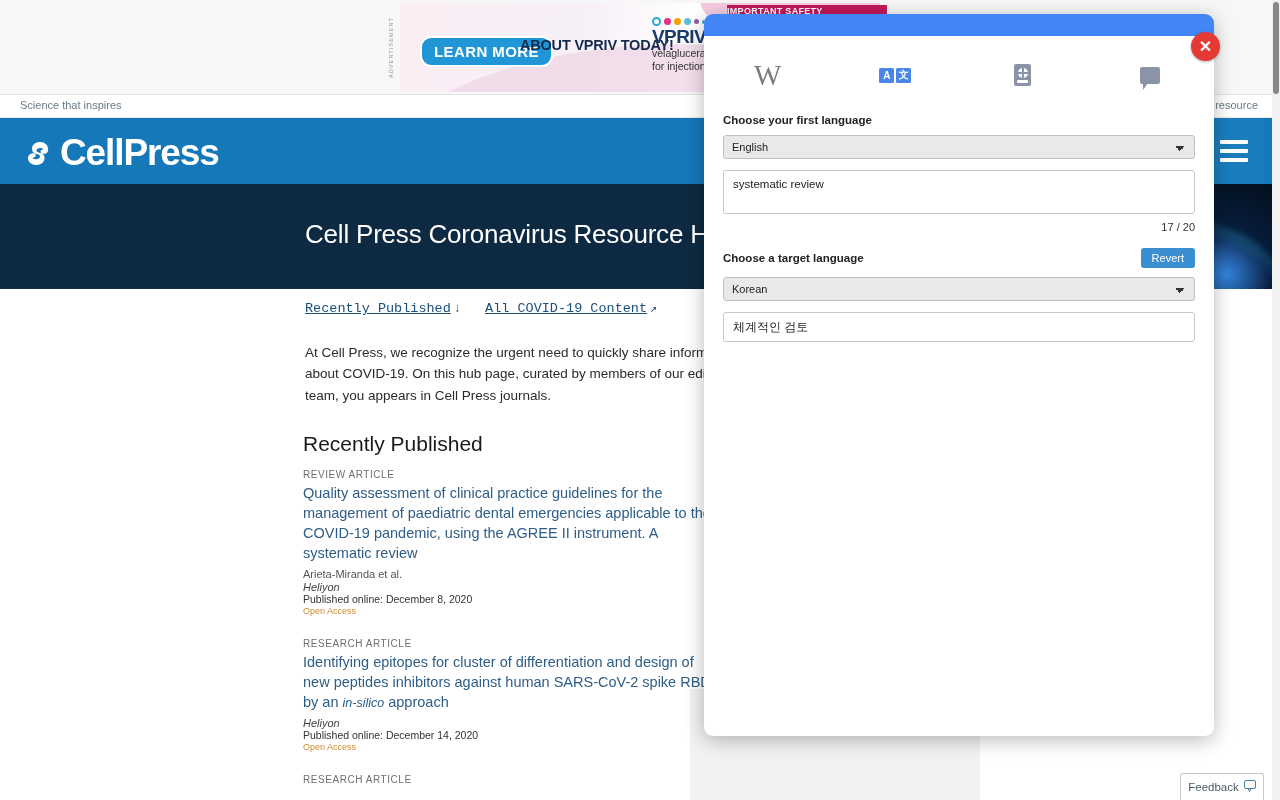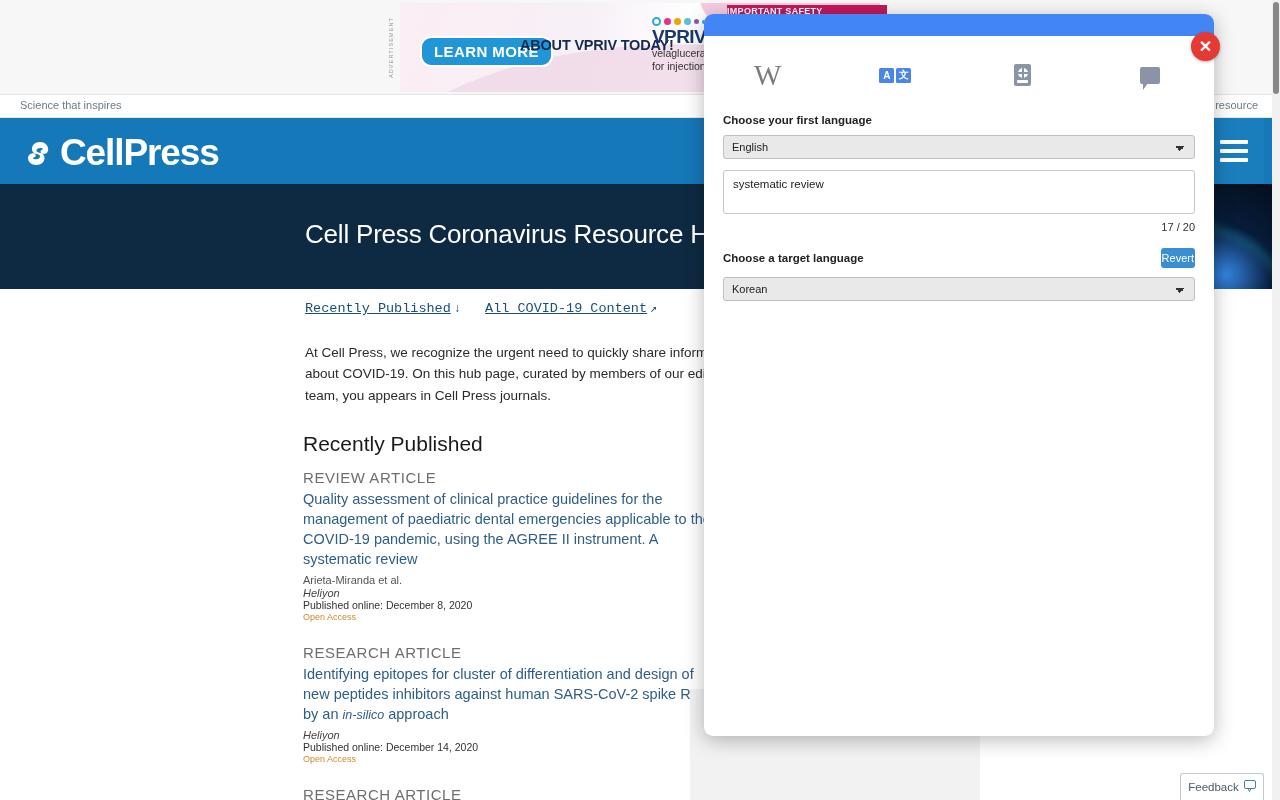--- a/index.html
+++ b/index.html
@@ -137,21 +137,21 @@
     position:absolute; left:305px; top:53px; width:435px;
     font-size:13.5px; line-height:1.58; color:#2b2b2b;
   }
   .sec-title {
     position:absolute; left:303px; top:143px;
     font-size:21px; color:#1a1a1a; font-weight:400;
   }
 
   .article-list { position:absolute; left:303px; top:180px; width:420px; }
   .article { margin-bottom:22px; }
-  .art-kicker { font-size:15px; letter-spacing:.55px; color:#6e6e6e; margin-bottom:3px; }
+  .art-kicker { font-size:10px; letter-spacing:.55px; color:#6e6e6e; margin-bottom:3px; }
   .art-title {
     font-size:14.5px; line-height:1.38; color:#2e5d87; margin-bottom:5px; cursor:pointer;
   }
   .art-title em { font-style:italic; font-size:12.5px; }
   .art-auth { font-size:11px; color:#555; margin-bottom:1px; }
   .art-journal { font-size:11px; color:#444; font-style:italic; }
   .art-date { font-size:10.5px; color:#333; }
   .art-oa { font-size:9px; color:#d08a2c; margin-top:1px; }
 
   
@@ -249,21 +249,21 @@
     resize:none; outline:none;
   }
   .char-count { text-align:right; font-size:11px; color:#333; margin-top:3px; }
 
   .target-row {
     display:flex; align-items:center; justify-content:space-between;
     margin-top:15px; margin-bottom:9px;
   }
   .revert-btn {
     background:#3a8fd0; color:#fff; border:none; border-radius:3px;
-    font-size:11px; padding:4px 1px; cursor:pointer;
+    font-size:11px; padding:4px 11px; cursor:pointer;
     font-family:"Liberation Sans", sans-serif;
   }
   .out-box {
     width:100%; height:30px; margin-top:11px;
     border:1px solid #c7c7c7; border-radius:3px;
     font-size:12px; color:#222; padding:6px 9px;
     display:flex; align-items:center;
     font-family:"Liberation Sans", sans-serif;
   }
 </style>
@@ -420,17 +420,18 @@
 
       <div class="target-row">
         <div class="field-label" style="margin-bottom:0">Choose a target language</div>
         <button class="revert-btn">Revert</button>
       </div>
 
       <select class="lang-select">
         <option>Korean</option>
       </select>
 
+      <div class="out-box">체계적인 검토</div>
 
     </div>
   </div>
 
 </div>
 
 </body></html>

